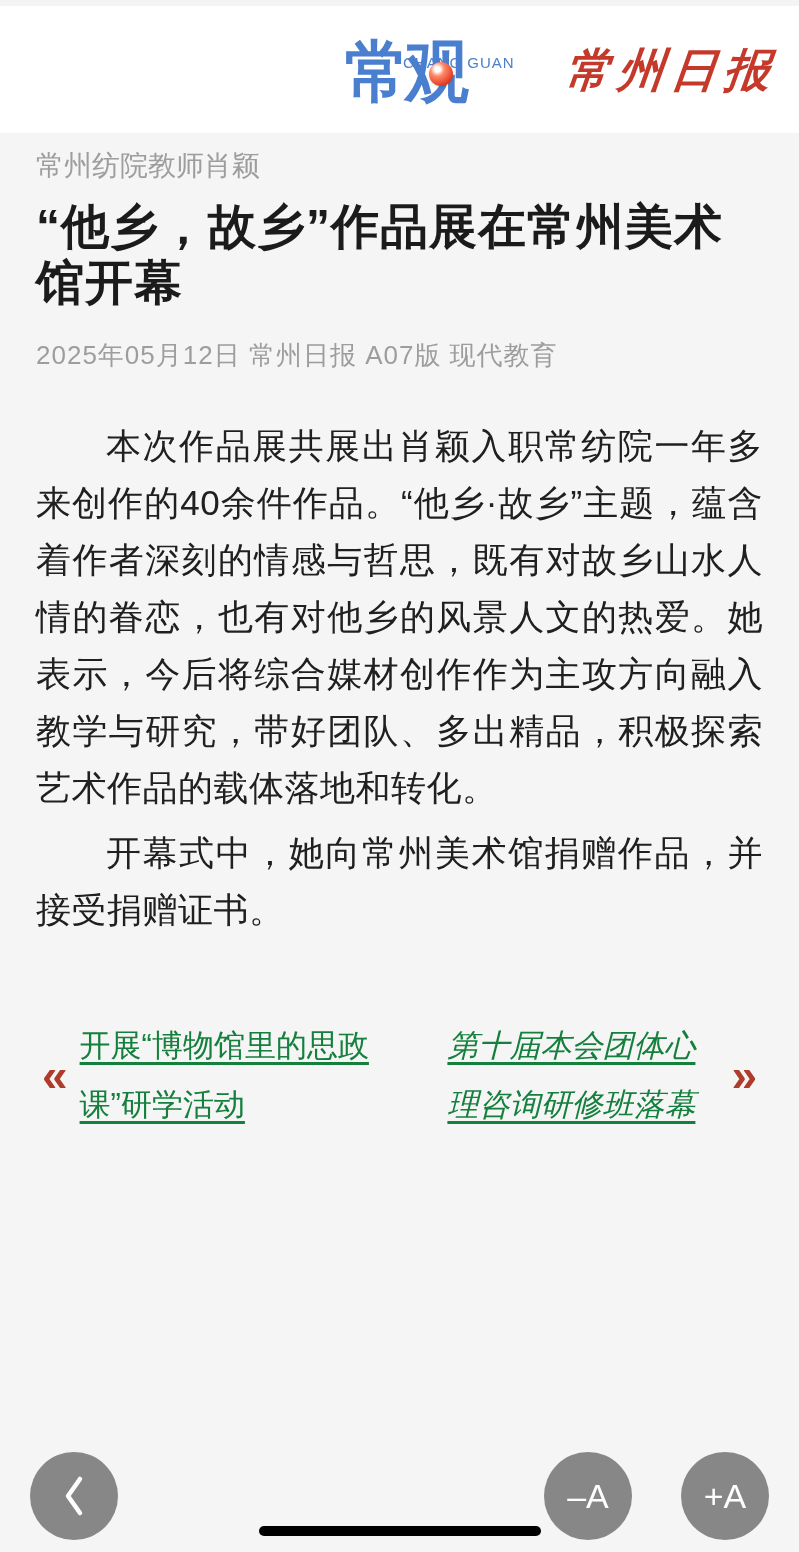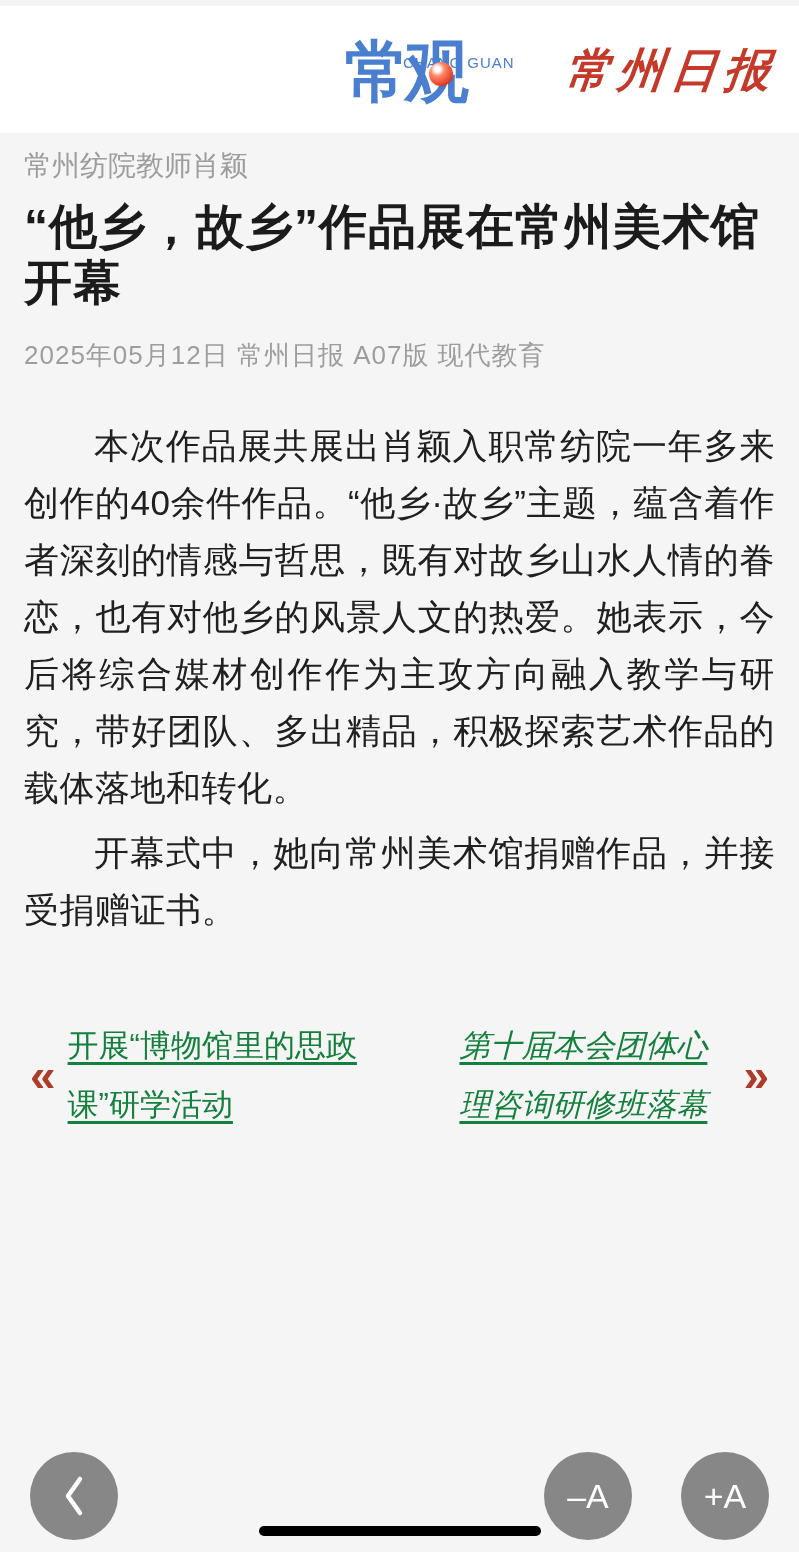--- a/index.html
+++ b/index.html
@@ -39,21 +39,21 @@
   }
   .np-logo{
     position:absolute;right:22px;top:34px;
     font-family:"Liberation Serif", serif;
     font-style:italic;font-weight:bold;
     font-size:46px;color:#c5392b;letter-spacing:7px;
     transform:skewX(-6deg);
     white-space:nowrap;
   }
   
-  .content{padding:0 24px;}
+  .content{padding:0 36px;}
   .kicker{
     margin:16px 0 0 0;
     font-size:28px;line-height:34px;color:#9d9d9d;
   }
   .title{
     margin:16px 0 0 0;
     font-size:48px;line-height:56px;font-weight:600;
     color:#1b1b1b;letter-spacing:1px;
   }
   .meta{

